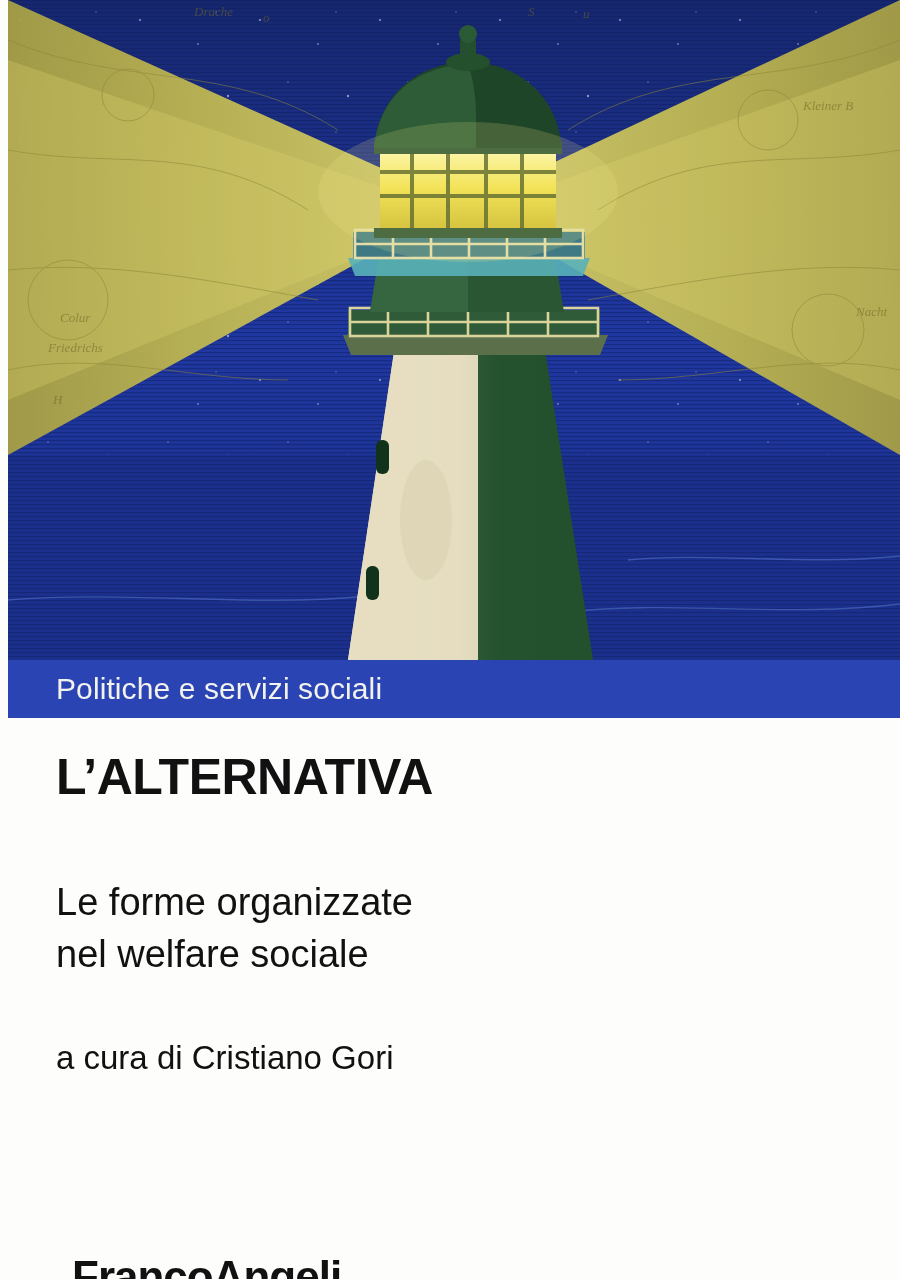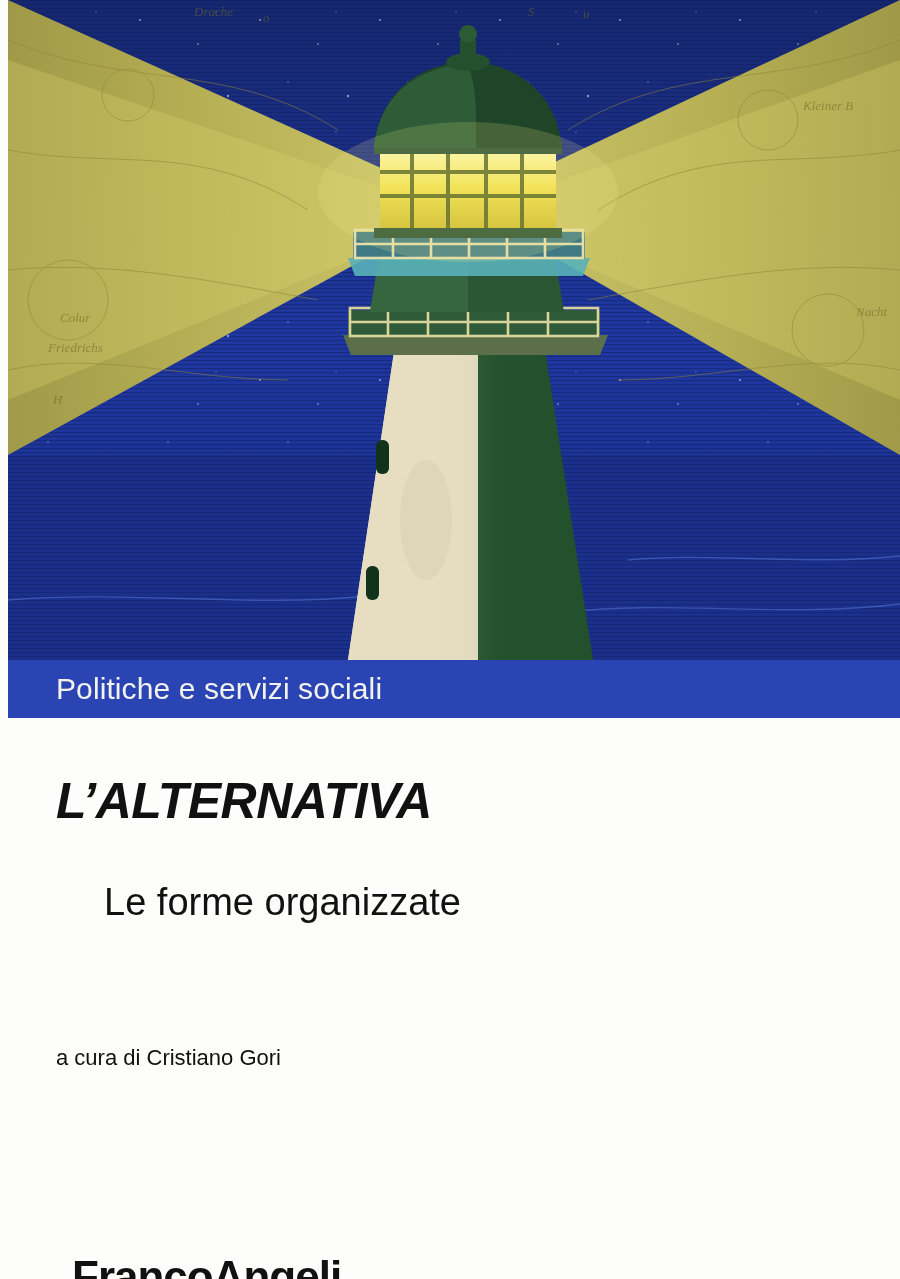--- a/index.html
+++ b/index.html
@@ -59,46 +59,44 @@
     position: absolute;
     left: 8px;
     top: 718px;
     width: 892px;
     height: 561px;
     background: #fdfdfb;
   }
   .main-title {
     position: absolute;
     left: 56px;
-    top: 772px;
+    top: 748px;
     width: 700px;
     font-size: 50px;
     line-height: 58px;
     font-weight: bold;
     color: #111111;
     letter-spacing: -0.5px;
-    font-style: italic;
   }
   .subtitle {
     position: absolute;
     left: 56px;
     top: 876px;
     width: 700px;
     font-size: 38px;
     line-height: 52px;
     font-weight: 400;
     color: #111111;
-    margin-left: 48px;
   }
   .editor {
     position: absolute;
     left: 56px;
     top: 1038px;
     width: 700px;
-    font-size: 22px;
+    font-size: 33px;
     line-height: 40px;
     font-weight: 400;
     color: #111111;
   }
 
   
   .publisher {
     position: absolute;
     left: 72px;
     top: 1252px;
@@ -262,20 +260,21 @@
   <div class="series-title">Politiche e servizi sociali</div>
 
   <div class="lower"></div>
 
   <div class="main-title">
     <div>L’ALTERNATIVA</div>
   </div>
 
   <div class="subtitle">
     <div>Le forme organizzate</div>
+    <div>nel welfare sociale</div>
   </div>
 
   <div class="editor">a cura di Cristiano Gori</div>
 
   <div class="publisher">
     <span class="franco">Franco</span><span class="angeli">Angeli</span>
   </div>
 
 </div>
 

